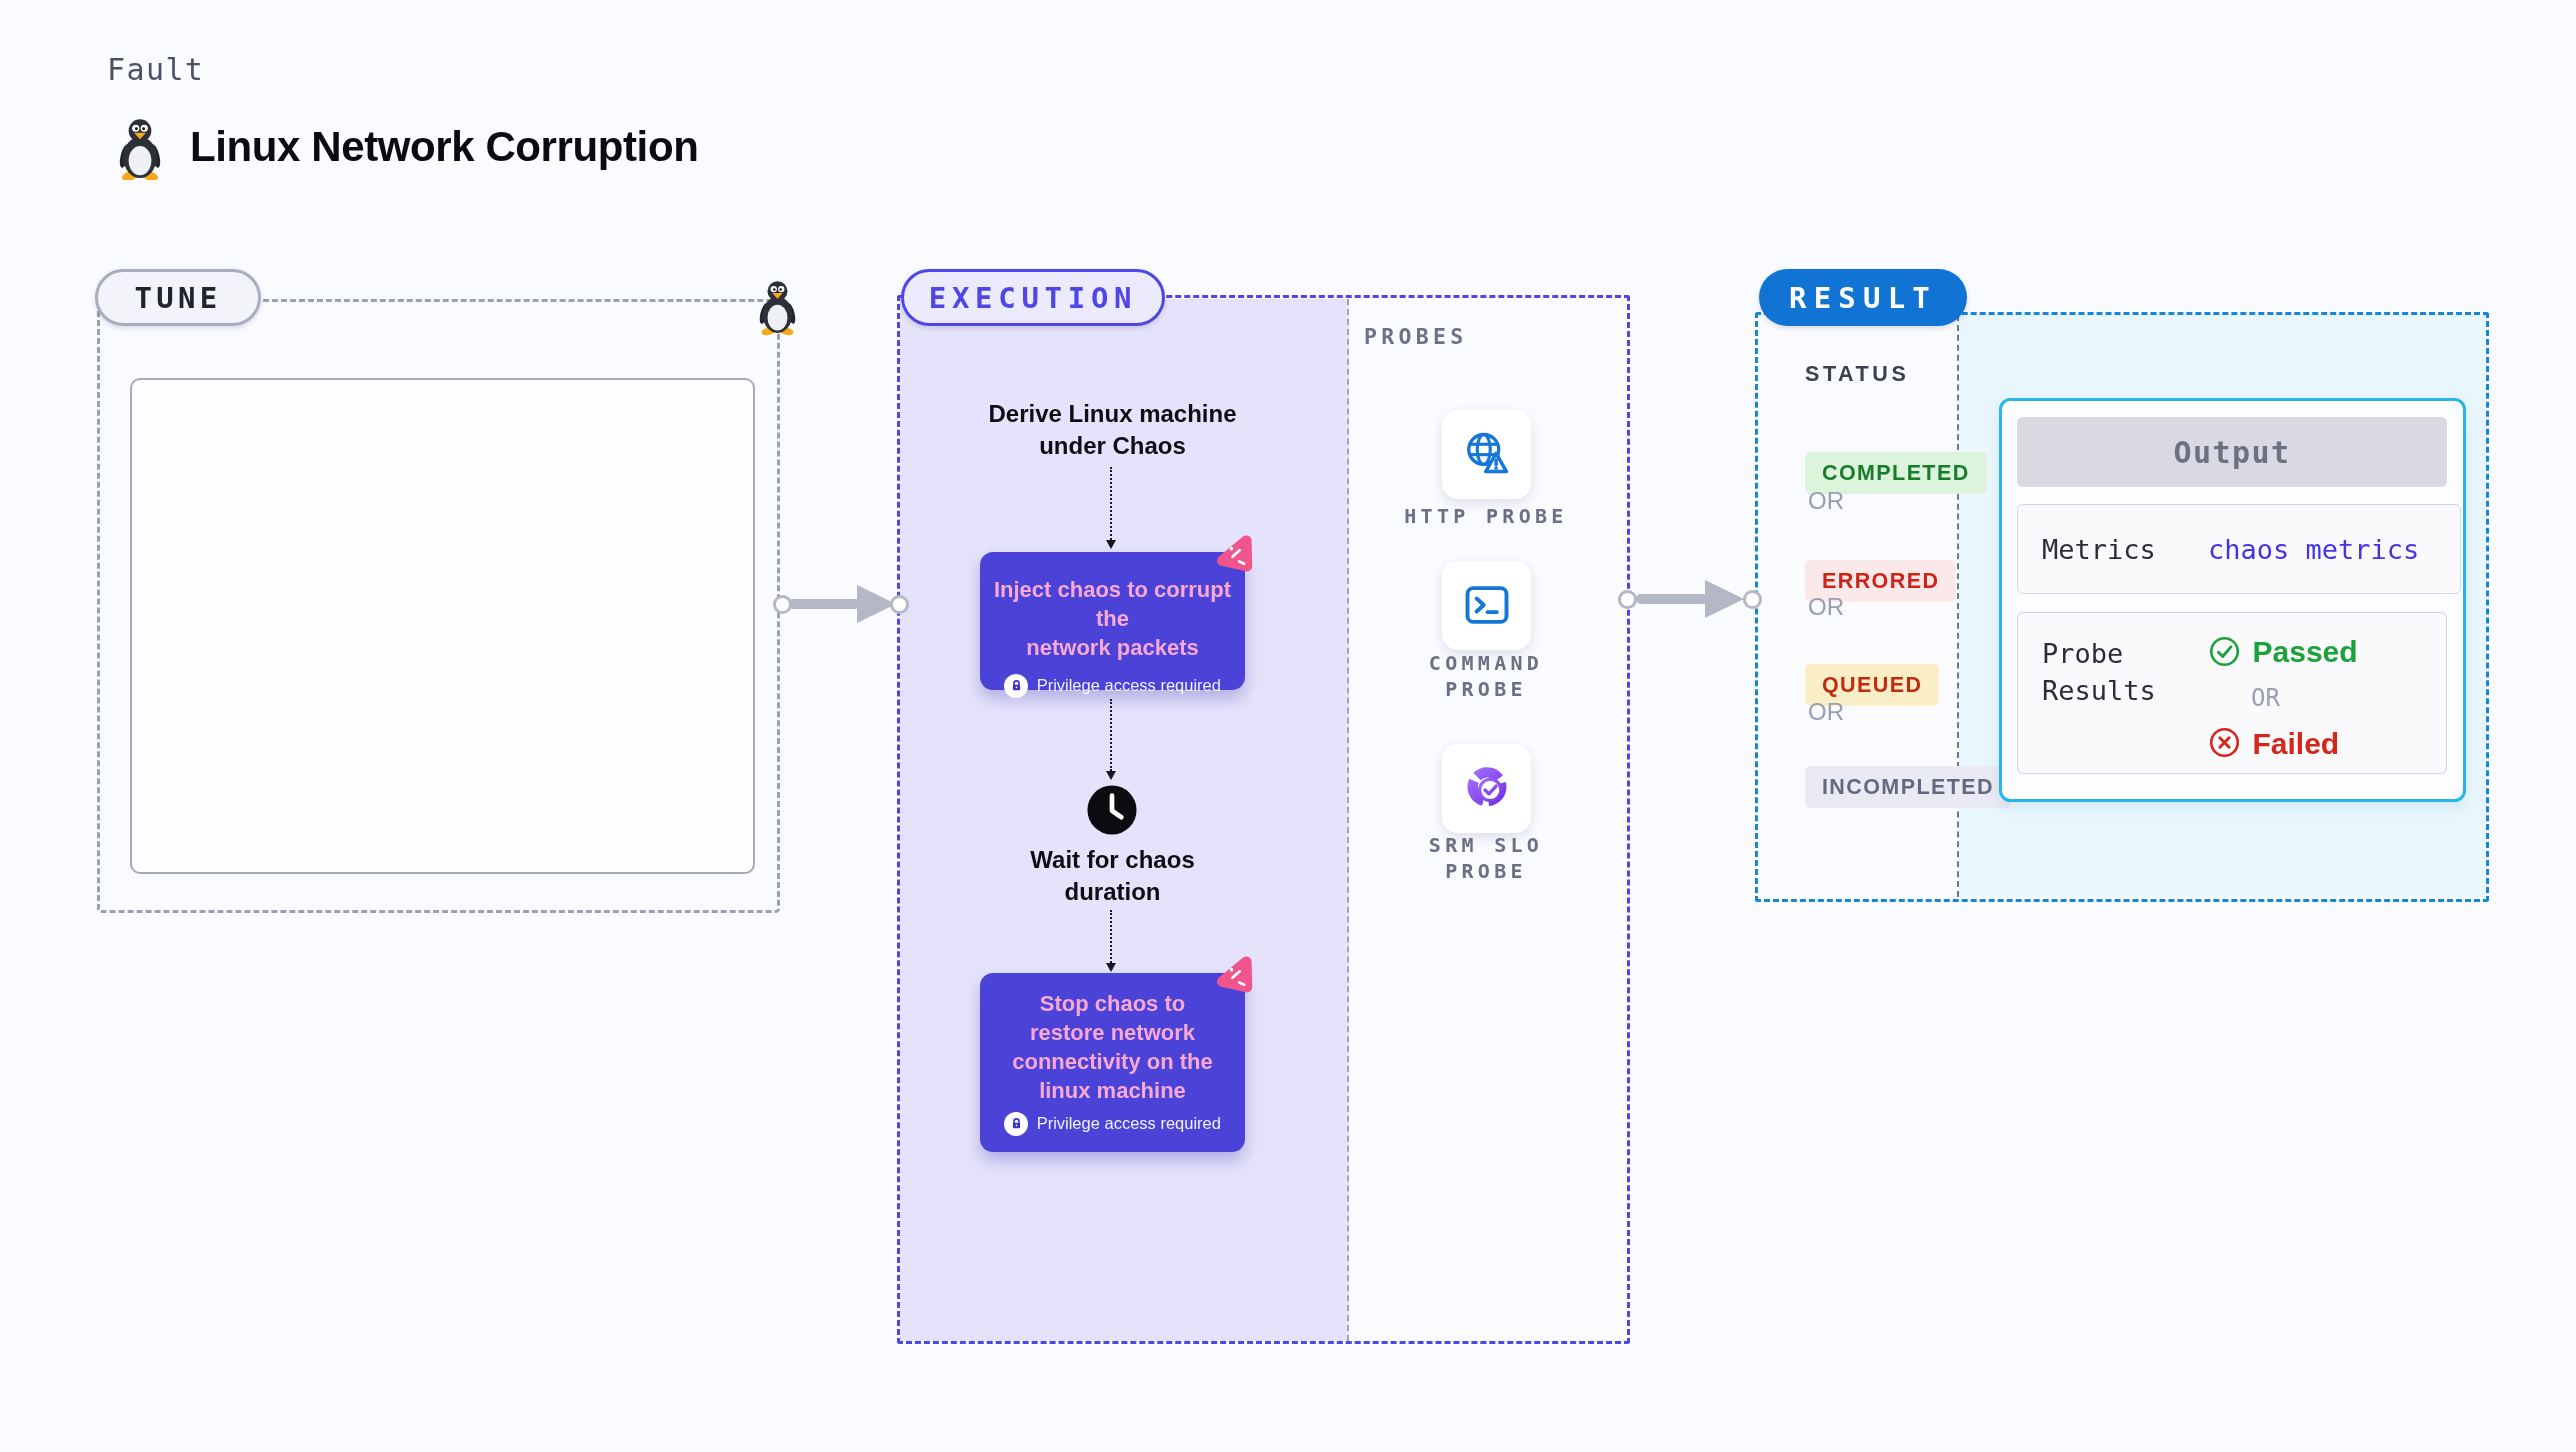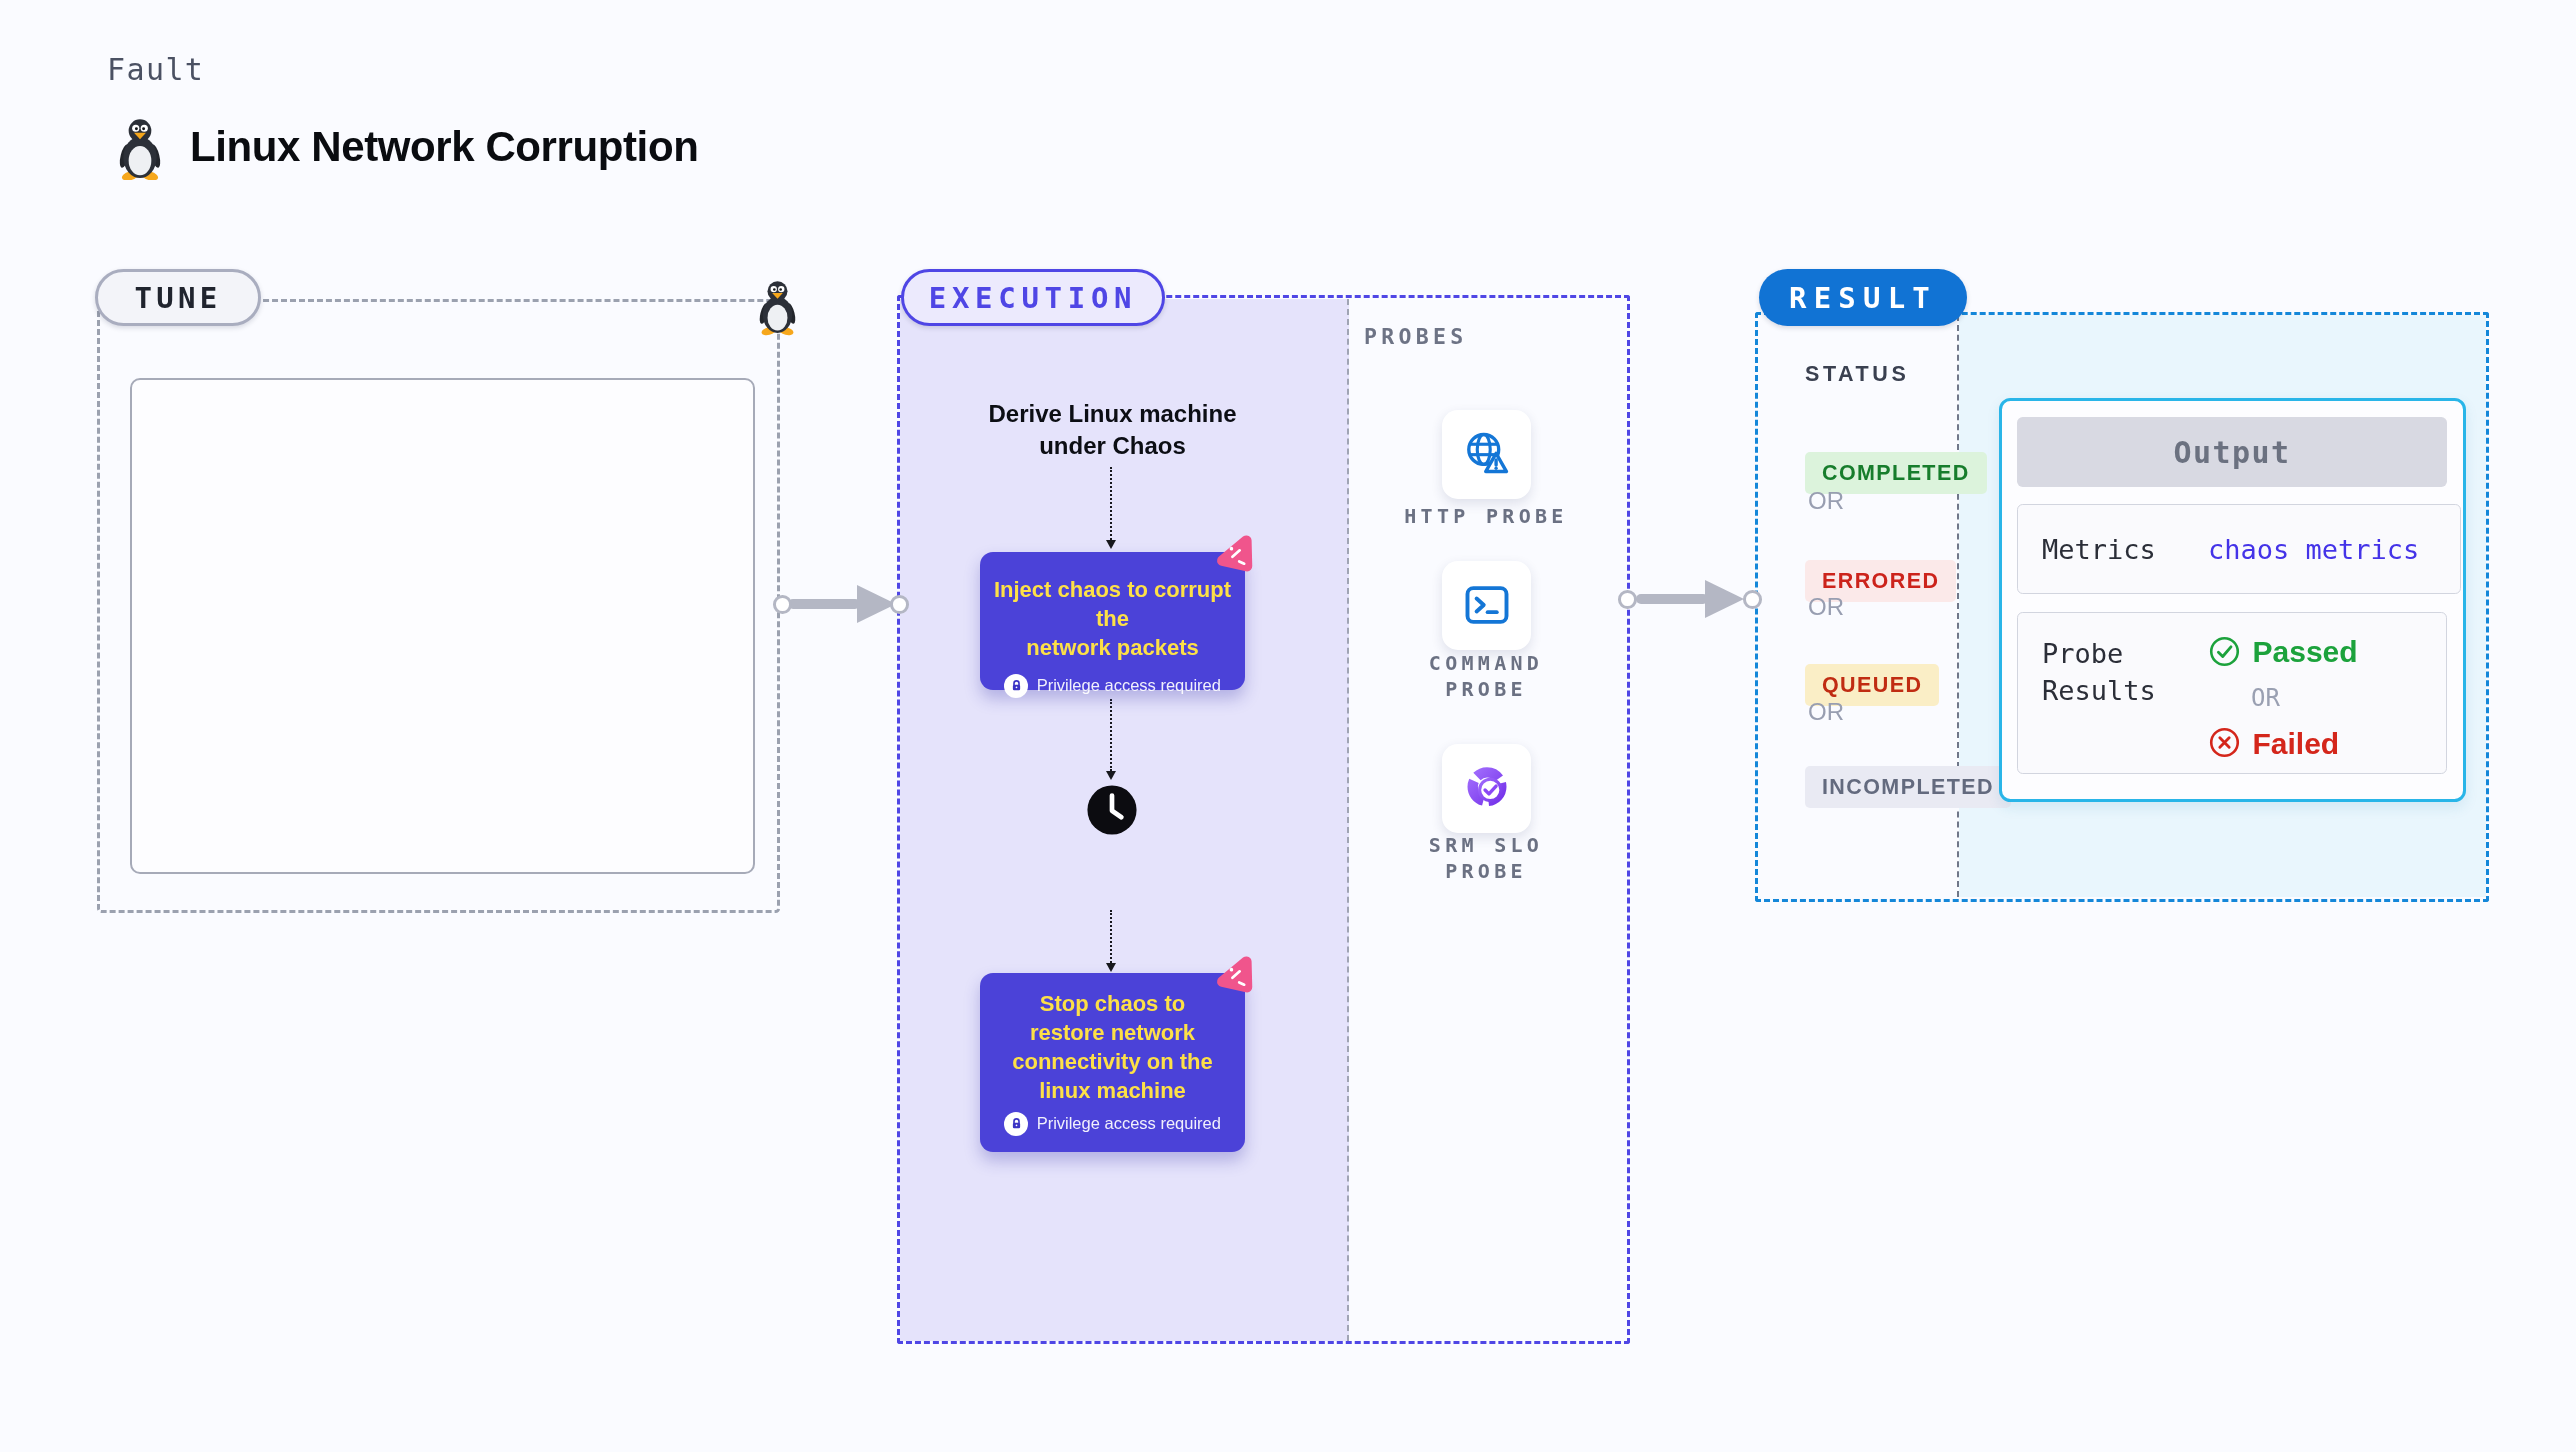--- a/index.html
+++ b/index.html
@@ -47,21 +47,21 @@
   .conn-bar { height:10px; background:#b4b7c4; border-radius:5px; z-index:15; }
   .conn-head { width:0; height:0; border-top:19.3px solid transparent; border-bottom:19.3px solid transparent; border-left:39px solid #b4b7c4; z-index:15; }
 
   
   .flow-text { width:287px; text-align:center; font-size:24px; font-weight:bold; color:#0c0e14; line-height:31.5px; }
   .varrow { width:0; border-left:2.9px dotted #17181d; }
   .varrow::after { content:""; position:absolute; left:-6.4px; bottom:-8.6px; width:0; height:0;
                    border-left:5.7px solid transparent; border-right:5.7px solid transparent; border-top:9.3px solid #17181d; }
   .chaos-card { width:265px; background:#4b42d8; border-radius:13px; box-shadow:0 8.6px 15.8px rgba(50,45,170,0.28);
                 display:flex; flex-direction:column; align-items:center; z-index:6; }
-  .chaos-line { color:#fde047; font-size:22px; font-weight:bold; line-height:29px; text-align:center; }
+  .chaos-line { color:#f9a8d4; font-size:22px; font-weight:bold; line-height:29px; text-align:center; }
   .priv-badge { display:flex; align-items:center; gap:8.6px; margin-top:11.5px; }
   .priv-circle { width:24px; height:24px; border-radius:50%; background:#ffffff; display:flex; align-items:center; justify-content:center; }
   .priv-text { color:rgba(255,255,255,0.92); font-size:16.5px; }
   .pink-icon { position:absolute; right:-11.5px; top:-20px; transform:rotate(8deg); }
   .clock-wrap { left:1086px; top:784px; }
 
   
   .probes-label { left:1364px; top:324px; font-size:21.5px; font-weight:bold; color:#6d7385; letter-spacing:4.3px;text-align:right; }
   .probe-card { left:1442px; width:89px; height:89px; background:#ffffff; border-radius:15.8px;
                 box-shadow:0 4.3px 11.5px rgba(30,40,90,0.12); display:flex; align-items:center; justify-content:center; }
@@ -190,20 +190,24 @@
       <span class="priv-text sans">Privilege access required</span>
     </div>
   </div>
   <div class="abs varrow" style="left:1110px; top:699px; height:72px;"></div>
 
   <div class="abs clock-wrap">
     <svg width="52" height="52" viewBox="0 0 72 72">
       <circle cx="36" cy="36" r="34" fill="#0c0c10"></circle>
       <polyline points="36,16 36,37 49,46" fill="none" stroke="#ffffff" stroke-width="6.5" stroke-linecap="round" stroke-linejoin="round"></polyline>
     </svg>
+  </div>
+  <div class="abs flow-text sans" style="left:969px; top:844px;">
+    <div>Wait for chaos</div>
+    <div>duration</div>
   </div>
   <div class="abs varrow" style="left:1110px; top:910px; height:53px;"></div>
 
   <div class="abs chaos-card" style="left:980px; top:973px; height:179px; padding-top:15.8px;">
     <div class="abs pink-icon">
       <svg width="42" height="42" viewBox="0 0 40 40">
         <path d="M8 29 L28 7 L32 31 Z" fill="#f0558c" stroke="#f0558c" stroke-width="10" stroke-linejoin="round"></path>
         <path d="M17 24 l6 -7" stroke="#ffffff" stroke-width="2.6" stroke-linecap="round"></path>
         <circle cx="15" cy="16.5" r="1.7" fill="#ffffff"></circle>
         <path d="M24 27.5 l5 1.5" stroke="#ffffff" stroke-width="2.6" stroke-linecap="round"></path>

